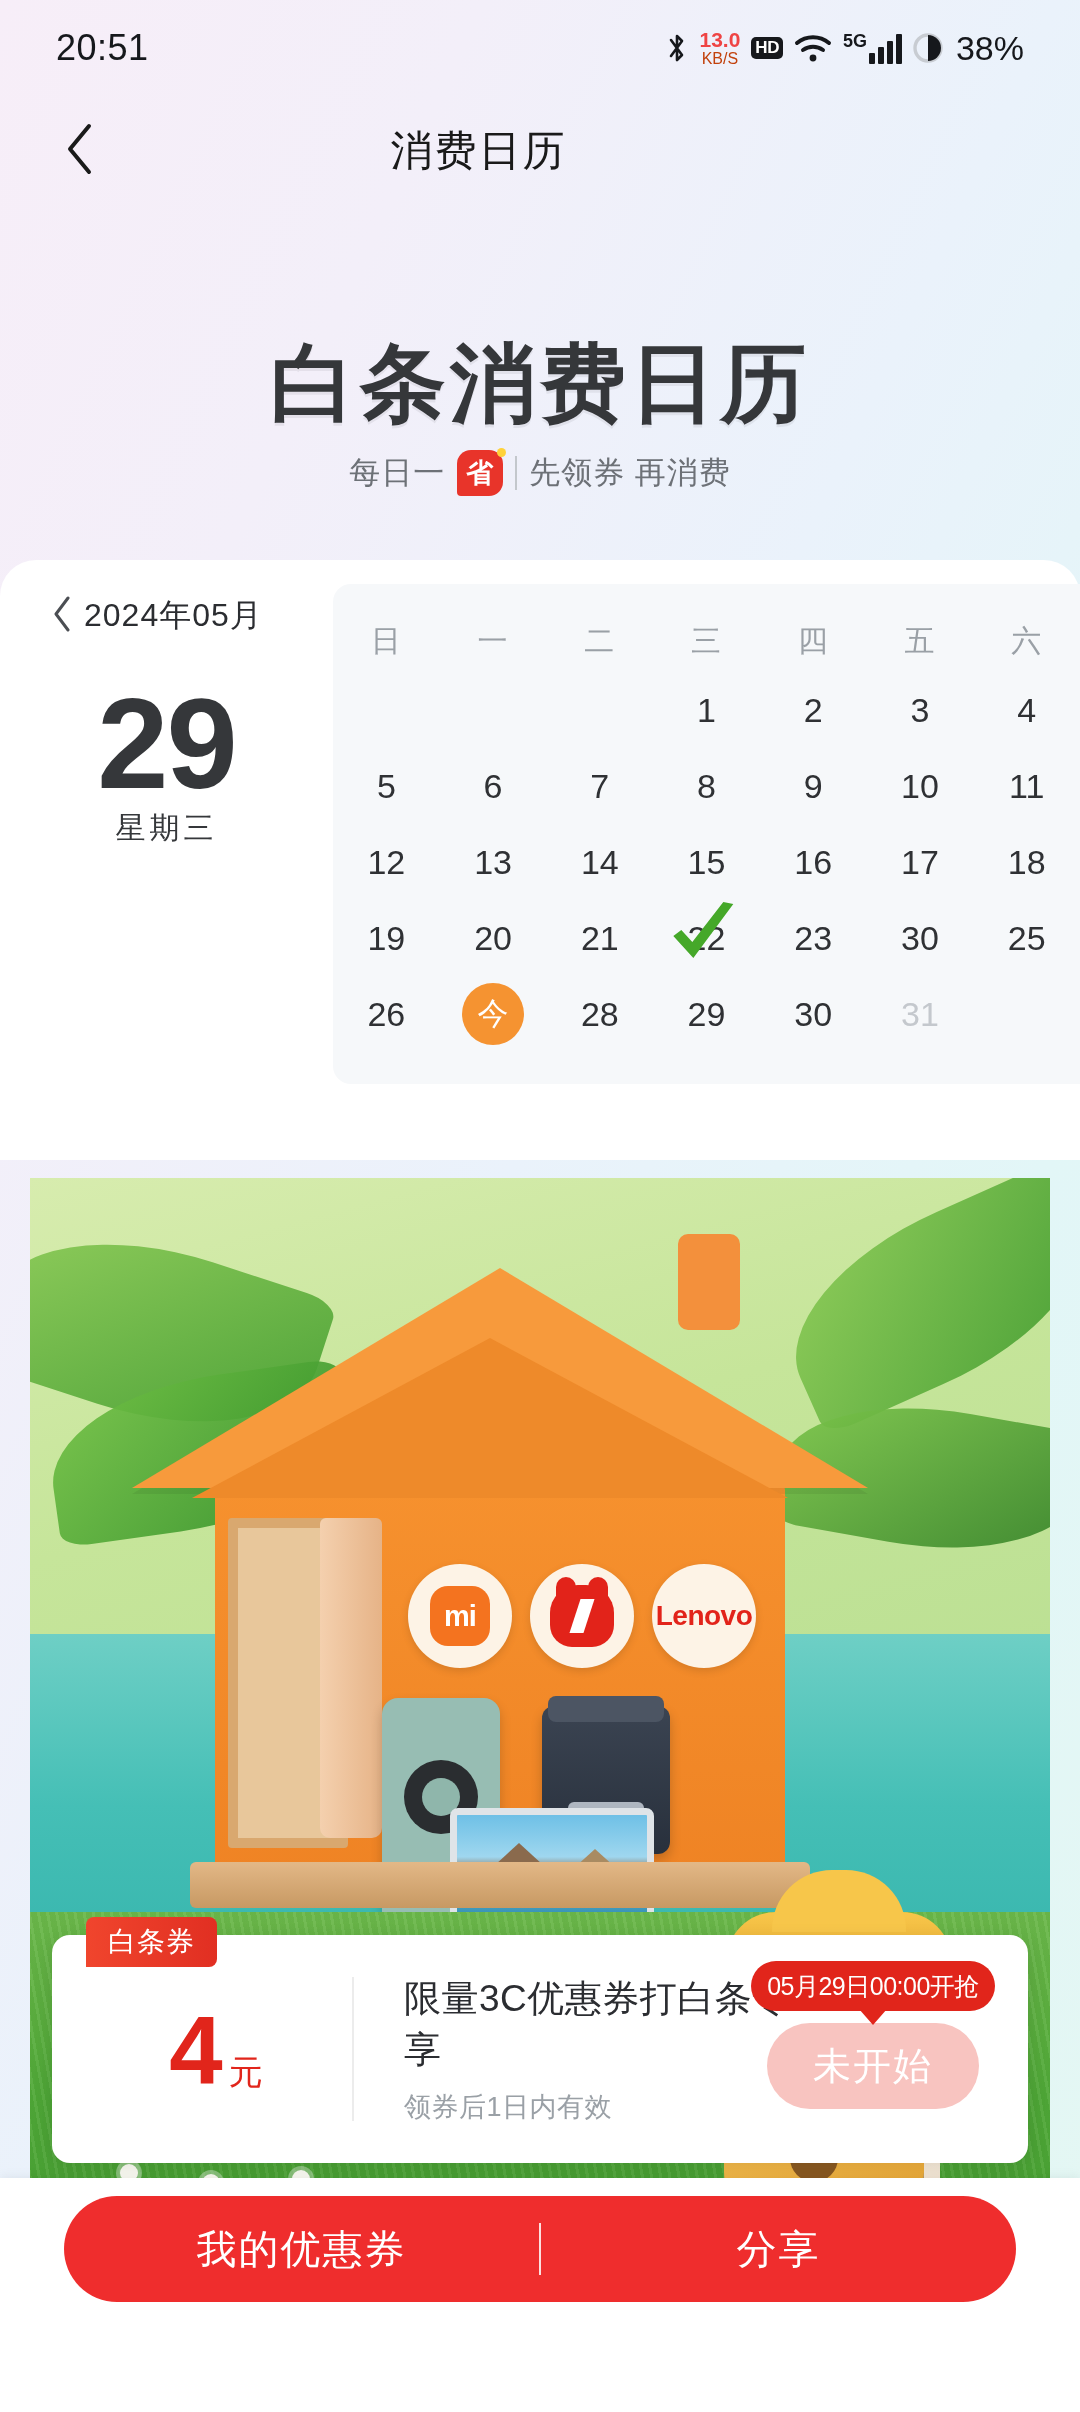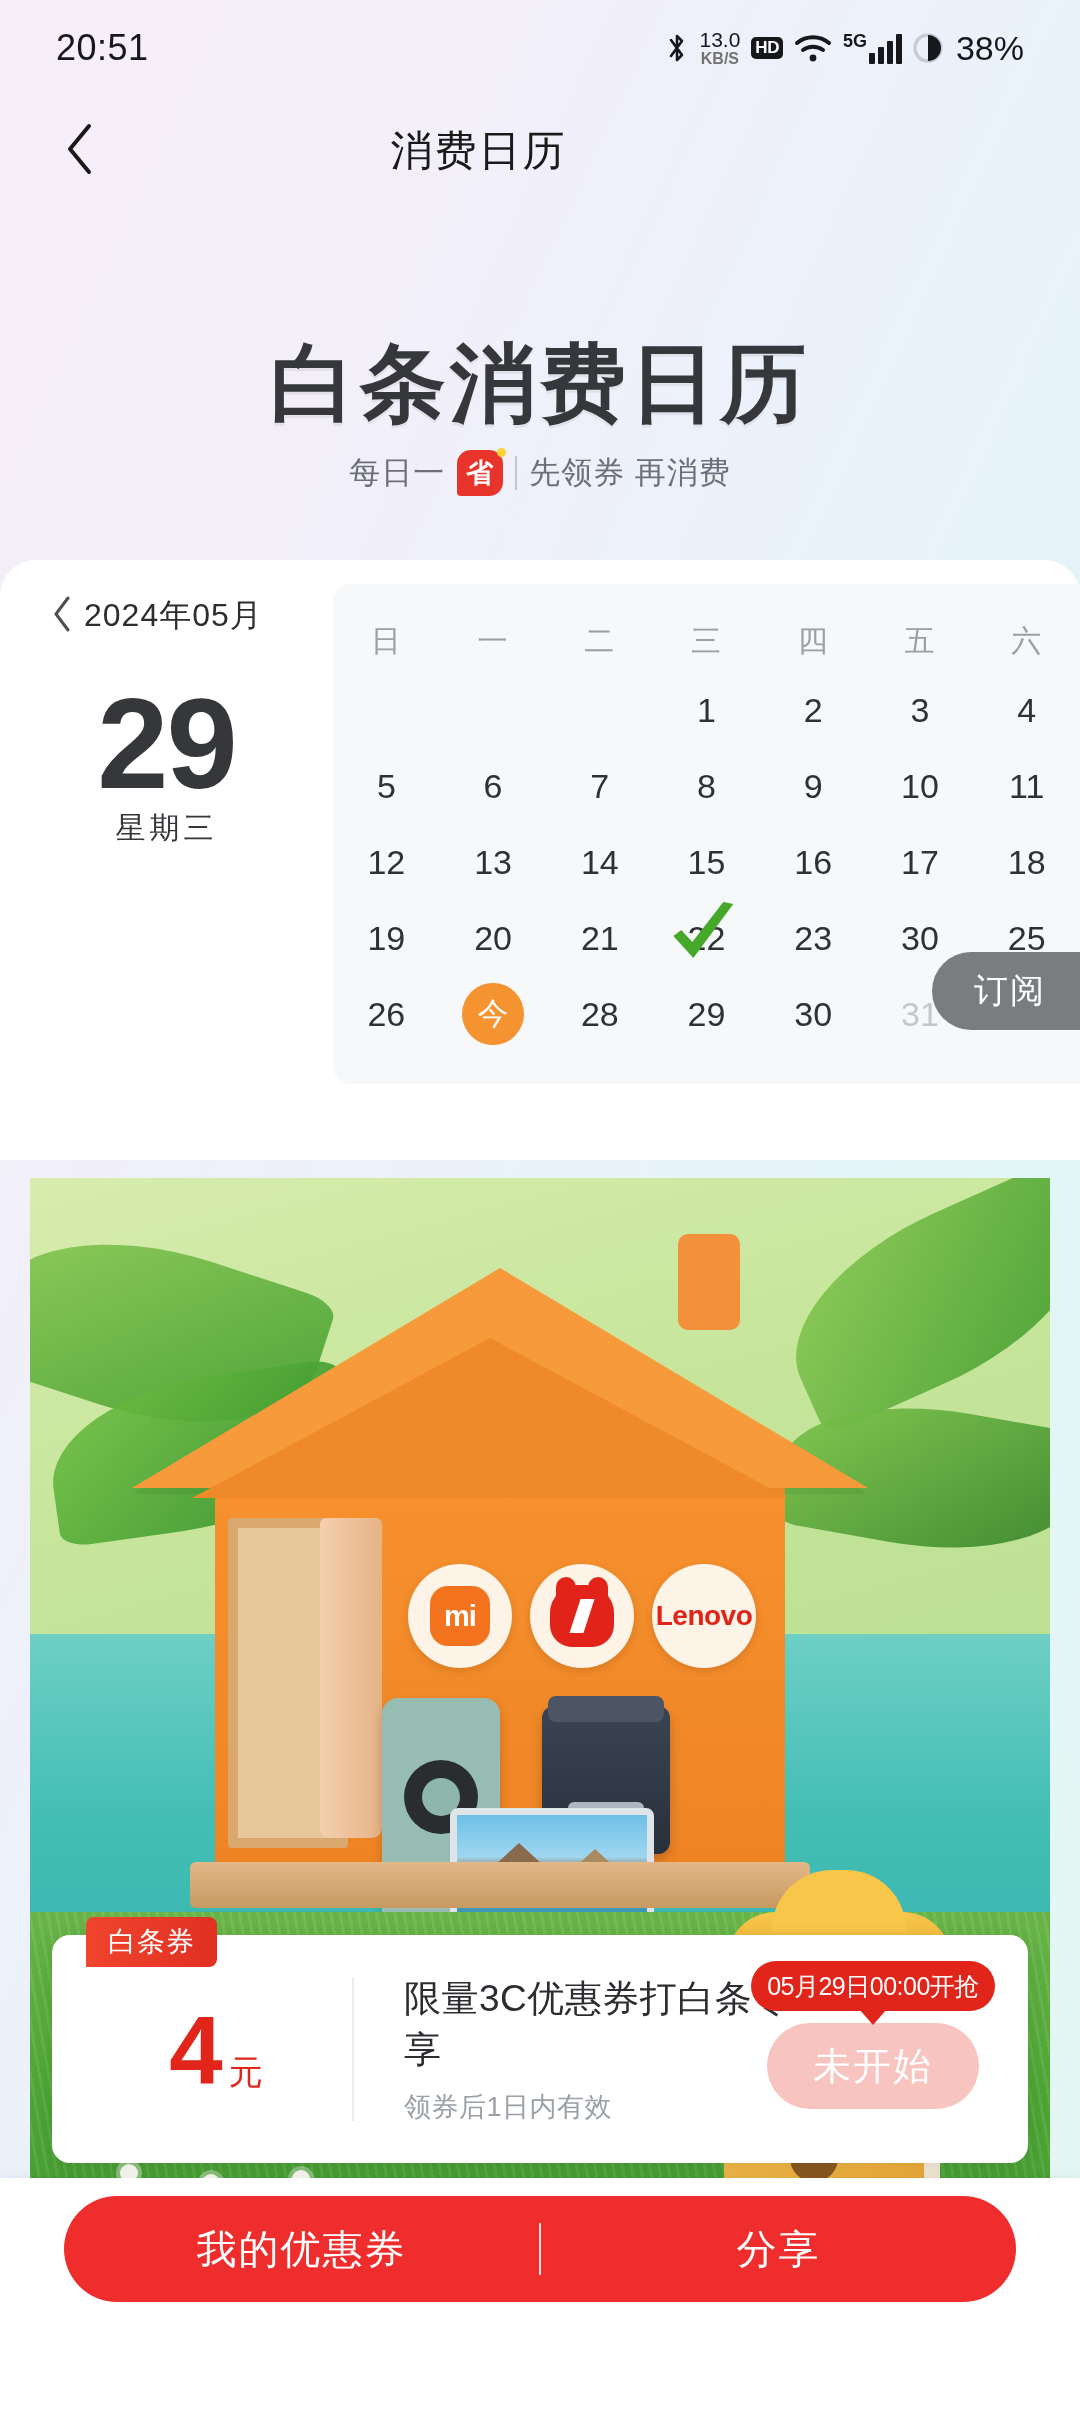--- a/index.html
+++ b/index.html
@@ -16,22 +16,22 @@
   
   .statusbar {
     position: absolute; top: 0; left: 0; width: 1080px; height: 96px;
     display: flex; align-items: center; justify-content: space-between;
     padding: 0 56px;
   }
   .sb-time { font-size: 36px; color: #16181c; letter-spacing: .5px; font-weight: 500; }
   .sb-right { display: flex; align-items: center; gap: 11px; }
   .sb-icon { display: flex; align-items: center; }
   .sb-net { display: flex; flex-direction: column; align-items: center; line-height: 1; }
-  .sb-net .n1 { font-size: 21px; font-weight: 400; color: #0f172a; }
-  .sb-net .n2 { font-size: 16px; font-weight: 700; color: #737373; margin-top: 1px; }
+  .sb-net .n1 { font-size: 21px; font-weight: 700; color: #ef4444; }
+  .sb-net .n2 { font-size: 16px; font-weight: 400; color: #c2410c; margin-top: 1px; }
   .sb-hd {
     font-size: 17px; font-weight: 700; color: #fff; background: #16181c;
     border-radius: 5px; padding: 2px 4px 3px; line-height: 1; letter-spacing: -.5px;
   }
   .sb-5g {
     display: flex; align-items: flex-end; gap: 2px;
   }
   .sb-5g .lbl { font-size: 18px; font-weight: 700; color: #16181c; line-height: 1; margin-bottom: 14px;}
   .sb-bars { display: flex; align-items: flex-end; gap: 3px; height: 30px; }
   .sb-bars i { display:block; width: 6px; background: #16181c; border-radius: 1px; }
@@ -509,23 +509,20 @@
           </div>
           <div class="cal-cell">28</div>
           <div class="cal-cell">29</div>
           <div class="cal-cell">30</div>
           <div class="cal-cell muted">31</div>
           <div class="cal-cell"></div>
         </div>
       </div>
   </div>
 
-  <div class="subscribe-btn">
-    <span>订阅</span>
-  </div>
 </div>
 
 <div class="promo">
   <div class="promo-scene">
     <div class="sky"></div>
     <div class="water"></div>
     <div class="leaf l1"></div>
     <div class="leaf l2"></div>
     <div class="leaf l3"></div>
     <div class="leaf l4"></div>

